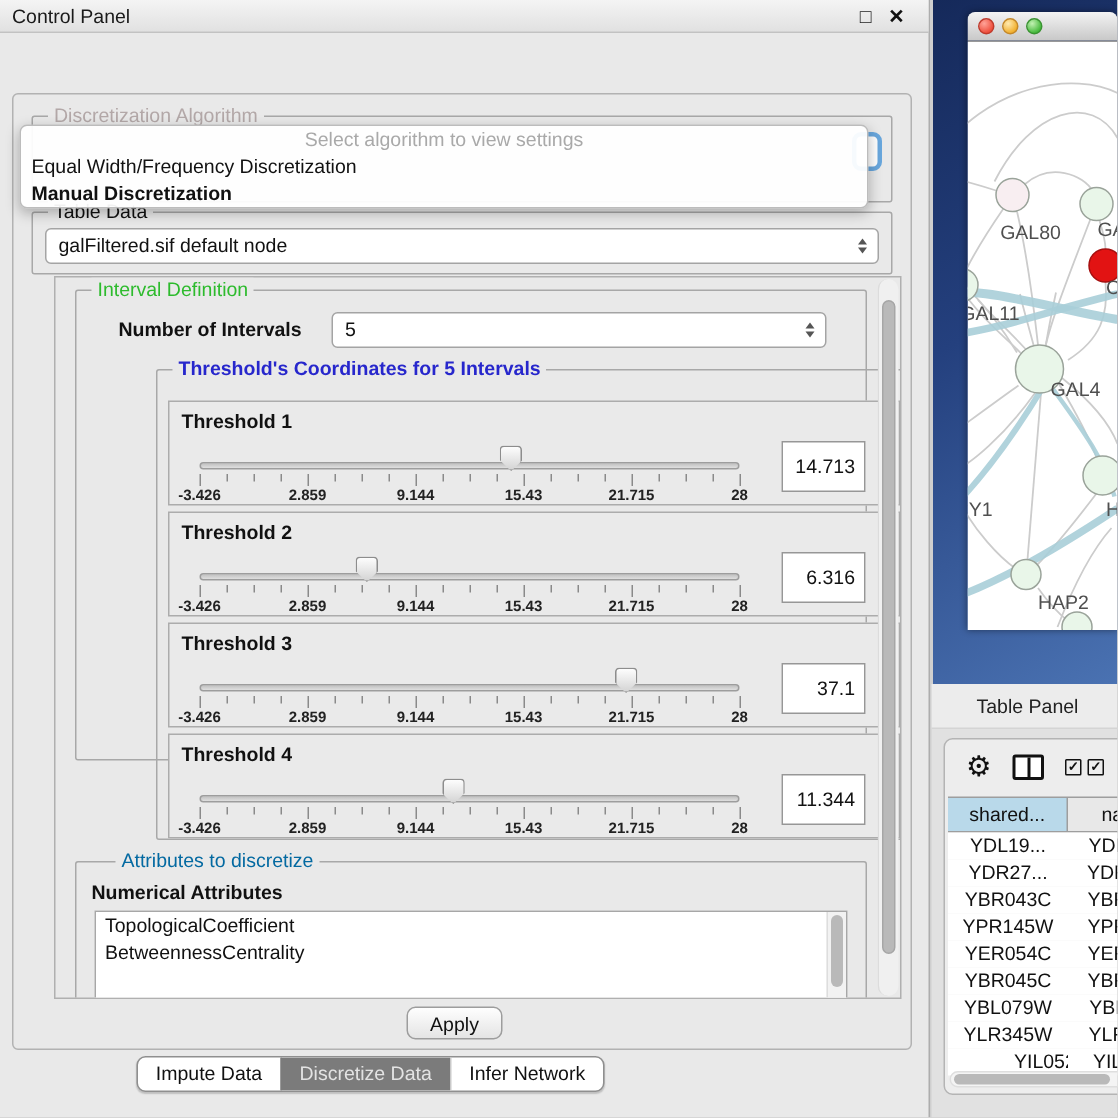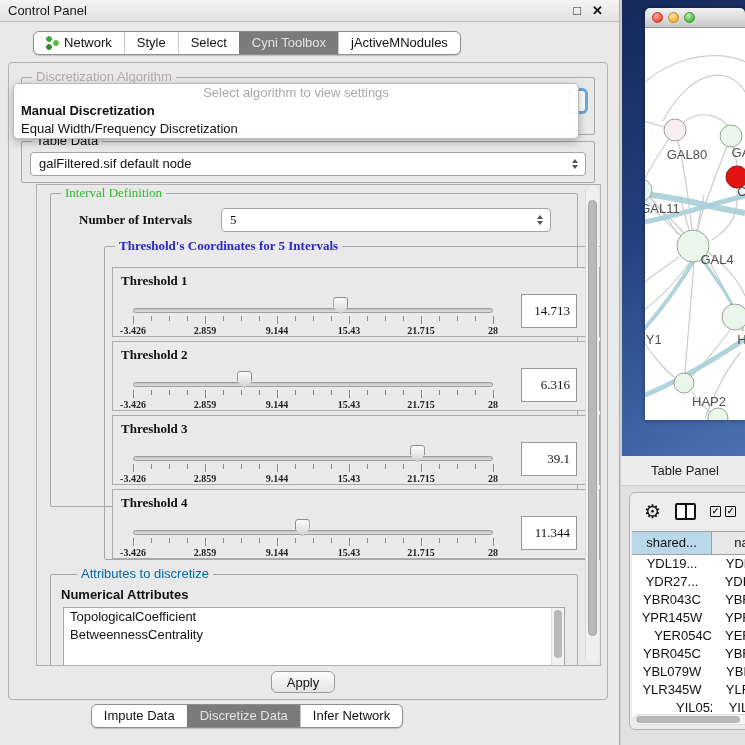--- a/index.html
+++ b/index.html
@@ -63,21 +63,21 @@
   .arr-dn { width:0; height:0; border-left:3.5px solid transparent; border-right:3.5px solid transparent;
             border-top:4.5px solid #555; }
 
   .scrollarea { position:absolute; left:27px; top:121px; width:565px; height:482px;
                 border:1px solid #b0b0b0; background:#e9e9e9; overflow:hidden; }
   .vscroll { position:absolute; right:1px; top:1px; bottom:1px; width:14px; background:#f0f0f0;
              border-left:1px solid #dcdcdc; border-radius:7px; }
   .vthumb { position:absolute; left:2px; top:14px; width:9px; height:436px; background:#b9b9b9;
             border-radius:5px; border:1px solid #a6a6a6; }
 
-  .interval { left:13px; top:8px; width:528px; height:314px;font-family:Liberation Serif, serif; }
+  .interval { left:13px; top:8px; width:528px; height:314px; }
   .noi-label { position:absolute; left:28px; top:18px; font-weight:bold; }
   .noi-combo { left:170px; top:14px; width:330px; }
   .thrgroup { left:12px; top:52px; width:504px; height:314px;margin-left:41px; }
 
   .thr-panel { position:absolute; left:7px; width:488px; height:70px; border:1px solid #acacac;
                background:#eaeaea; }
   .thr-label { position:absolute; left:8px; top:5px; font-weight:bold; }
   .track { position:absolute; left:20px; top:40px; width:360px; height:5px; border:1px solid #9d9d9d;
            border-radius:3px; background:linear-gradient(#c1c1c1,#dfdfdf); }
   .thumb { position:absolute; top:29px; width:15px; height:17px;
@@ -151,53 +151,33 @@
 
 <div class="root">
 
   <div class="cpanel">
     <div class="cp-header">
       <span class="cp-title">Control Panel</span>
       <span class="float-btn">□</span>
       <span class="close-btn">✕</span>
     </div>
 
-    <div class="tabbar top">
-      <div class="seg-group" id="top-tabs">
-          <div class="seg">
-            <span class="net-icon"></span>
-            <span>Network</span>
-          </div>
-          <div class="seg">
-            <span>Style</span>
-          </div>
-          <div class="seg">
-            <span>Select</span>
-          </div>
-          <div class="seg sel">
-            <span>Cyni Toolbox</span>
-          </div>
-          <div class="seg">
-            <span>jActiveMNodules</span>
-          </div>
-        </div>
-    </div>
 
     <div class="content">
 
       <div class="group algo">
         <span class="gtitle ghost">Discretization Algorithm</span>
         <span class="combo-frag"></span>
       </div>
 
       <div class="popup">
         <div class="popup-row placeholder">Select algorithm to view settings</div>
         <div id="popup-options">
+            <div class="popup-row opt1">Equal Width/Frequency Discretization</div>
             <div class="popup-row opt0">Manual Discretization</div>
-            <div class="popup-row opt1">Equal Width/Frequency Discretization</div>
           </div>
       </div>
 
       <div class="group tdata">
         <span class="gtitle">Table Data</span>
         <div class="combo full">
           <span>galFiltered.sif default node</span>
           <span class="stepper">
               <span class="arr-up"></span>
               <span class="arr-dn"></span>
@@ -310,21 +290,21 @@
                   <span class="tick minor" style="left: 344px;"></span>
                   <span class="tick minor" style="left: 362px;"></span>
                   <span class="tick major" style="left: 380px;"></span>
                   <span class="ticklabel" style="left: 20px;">-3.426</span>
                   <span class="ticklabel" style="left: 92px;">2.859</span>
                   <span class="ticklabel" style="left: 164px;">9.144</span>
                   <span class="ticklabel" style="left: 236px;">15.43</span>
                   <span class="ticklabel" style="left: 308px;">21.715</span>
                   <span class="ticklabel" style="left: 380px;">28</span>
                   <div class="thumb" style="left: 296.894px;"></div>
-                  <div class="valbox">39.1</div>
+                  <div class="valbox">37.1</div>
                 </div>
                 <div class="thr-panel" style="top: 242px;">
                   <div class="thr-label">Threshold 4</div>
                   <div class="track"></div>
                   <span class="tick major" style="left: 20px;"></span>
                   <span class="tick minor" style="left: 38px;"></span>
                   <span class="tick minor" style="left: 56px;"></span>
                   <span class="tick minor" style="left: 74px;"></span>
                   <span class="tick major" style="left: 92px;"></span>
                   <span class="tick minor" style="left: 110px;"></span>
@@ -480,21 +460,21 @@
           </div>
           <div class="trow">
             <div class="td" style="width: 80px;">YBR043C</div>
             <div class="td" style="width: 60px;">YBR0</div>
           </div>
           <div class="trow">
             <div class="td" style="width: 80px;">YPR145W</div>
             <div class="td" style="width: 60px;">YPR1</div>
           </div>
           <div class="trow">
-            <div class="td" style="width: 80px; text-align: right;">YER054C</div>
+            <div class="td" style="width: 80px;">YER054C</div>
             <div class="td" style="width: 60px;">YER0</div>
           </div>
           <div class="trow">
             <div class="td" style="width: 80px;">YBR045C</div>
             <div class="td" style="width: 60px;">YBR0</div>
           </div>
           <div class="trow">
             <div class="td" style="width: 80px;">YBL079W</div>
             <div class="td" style="width: 60px;">YBL0</div>
           </div>

